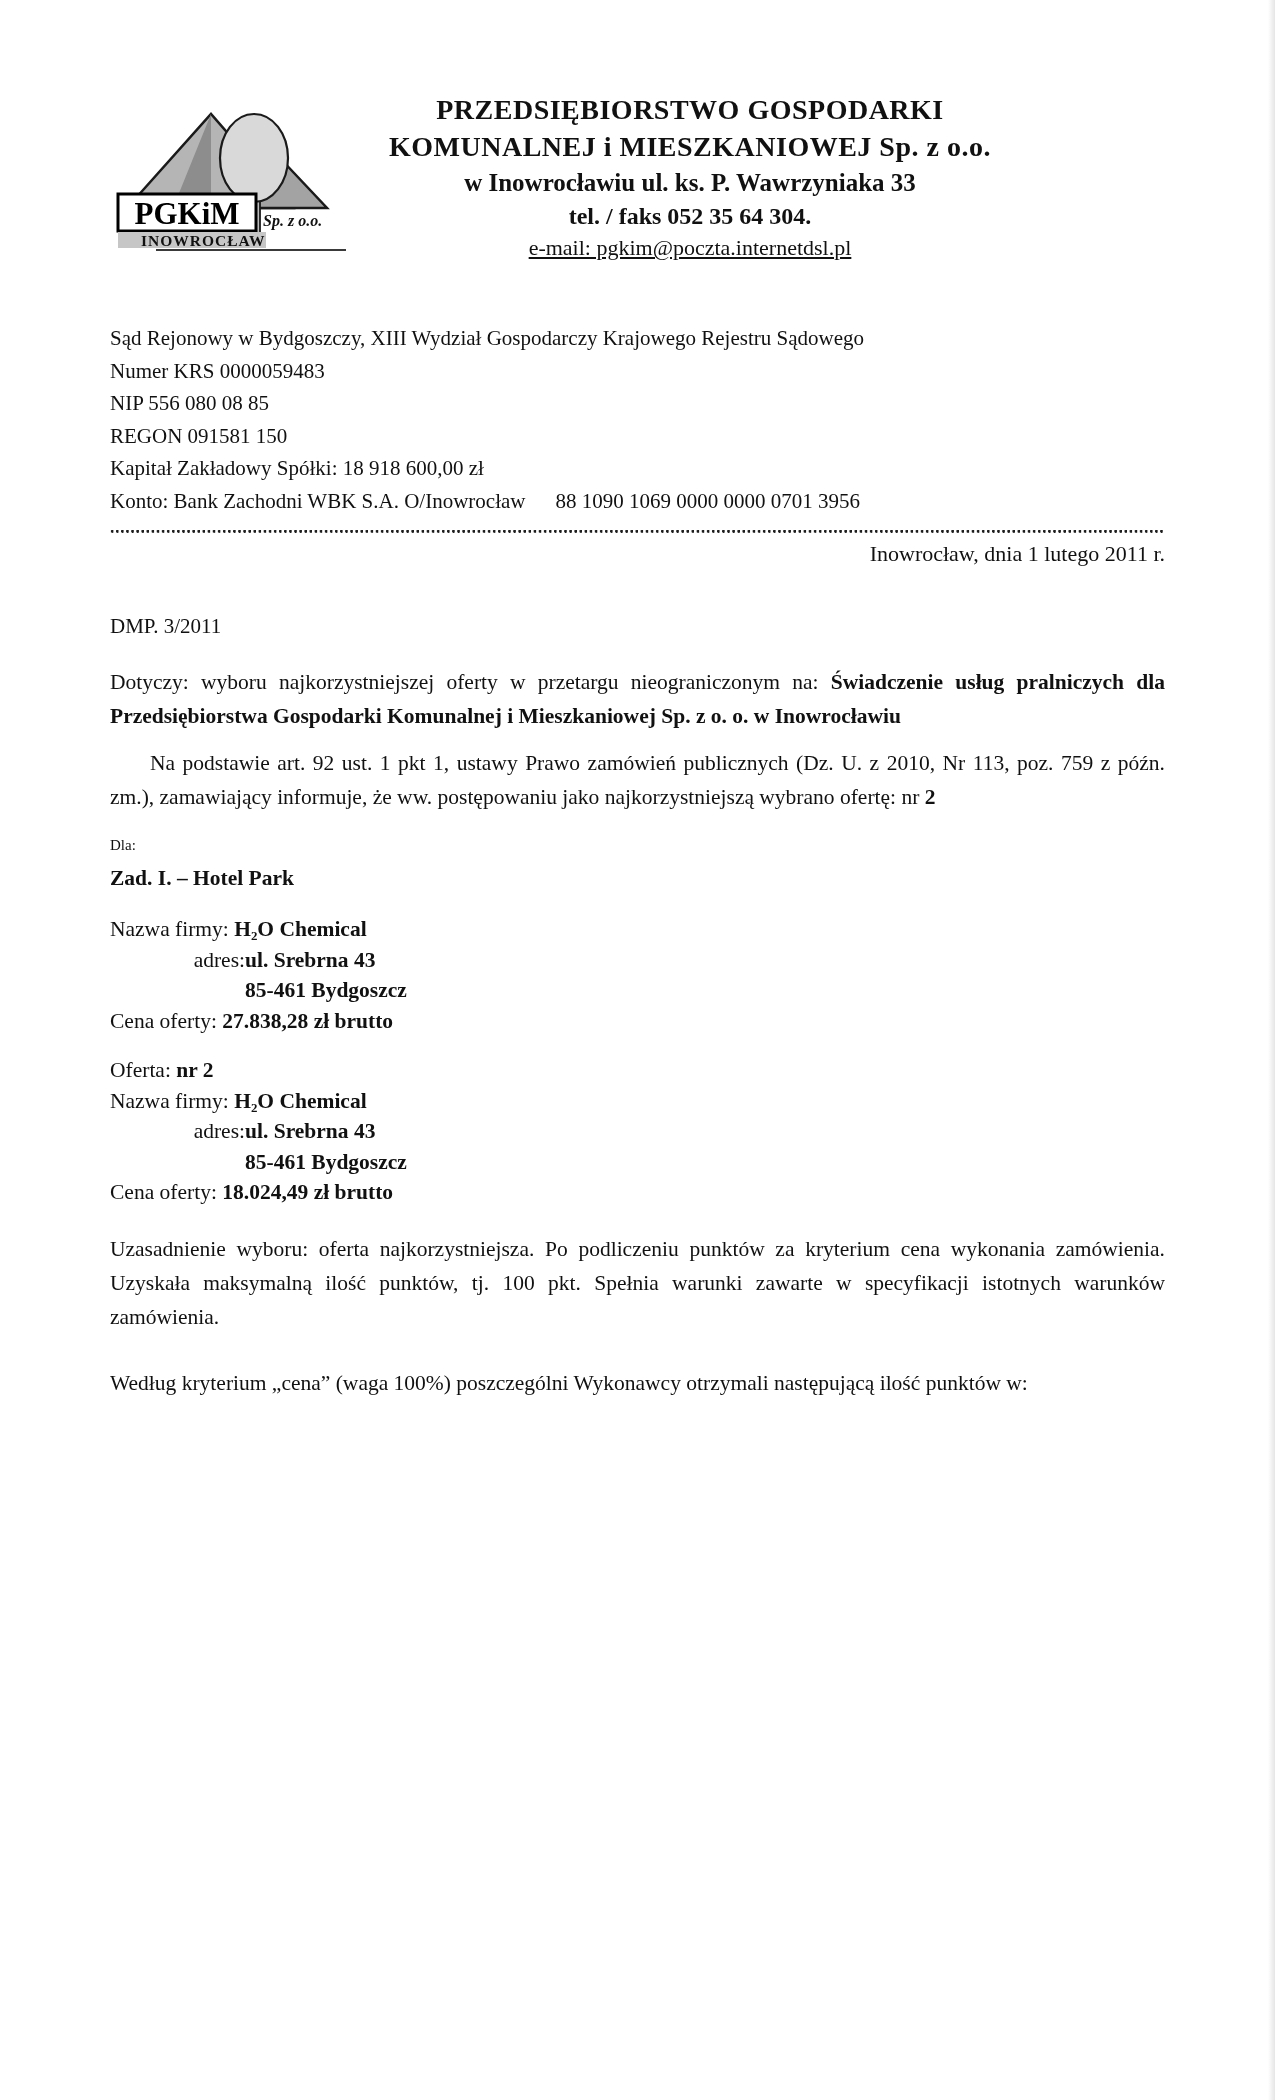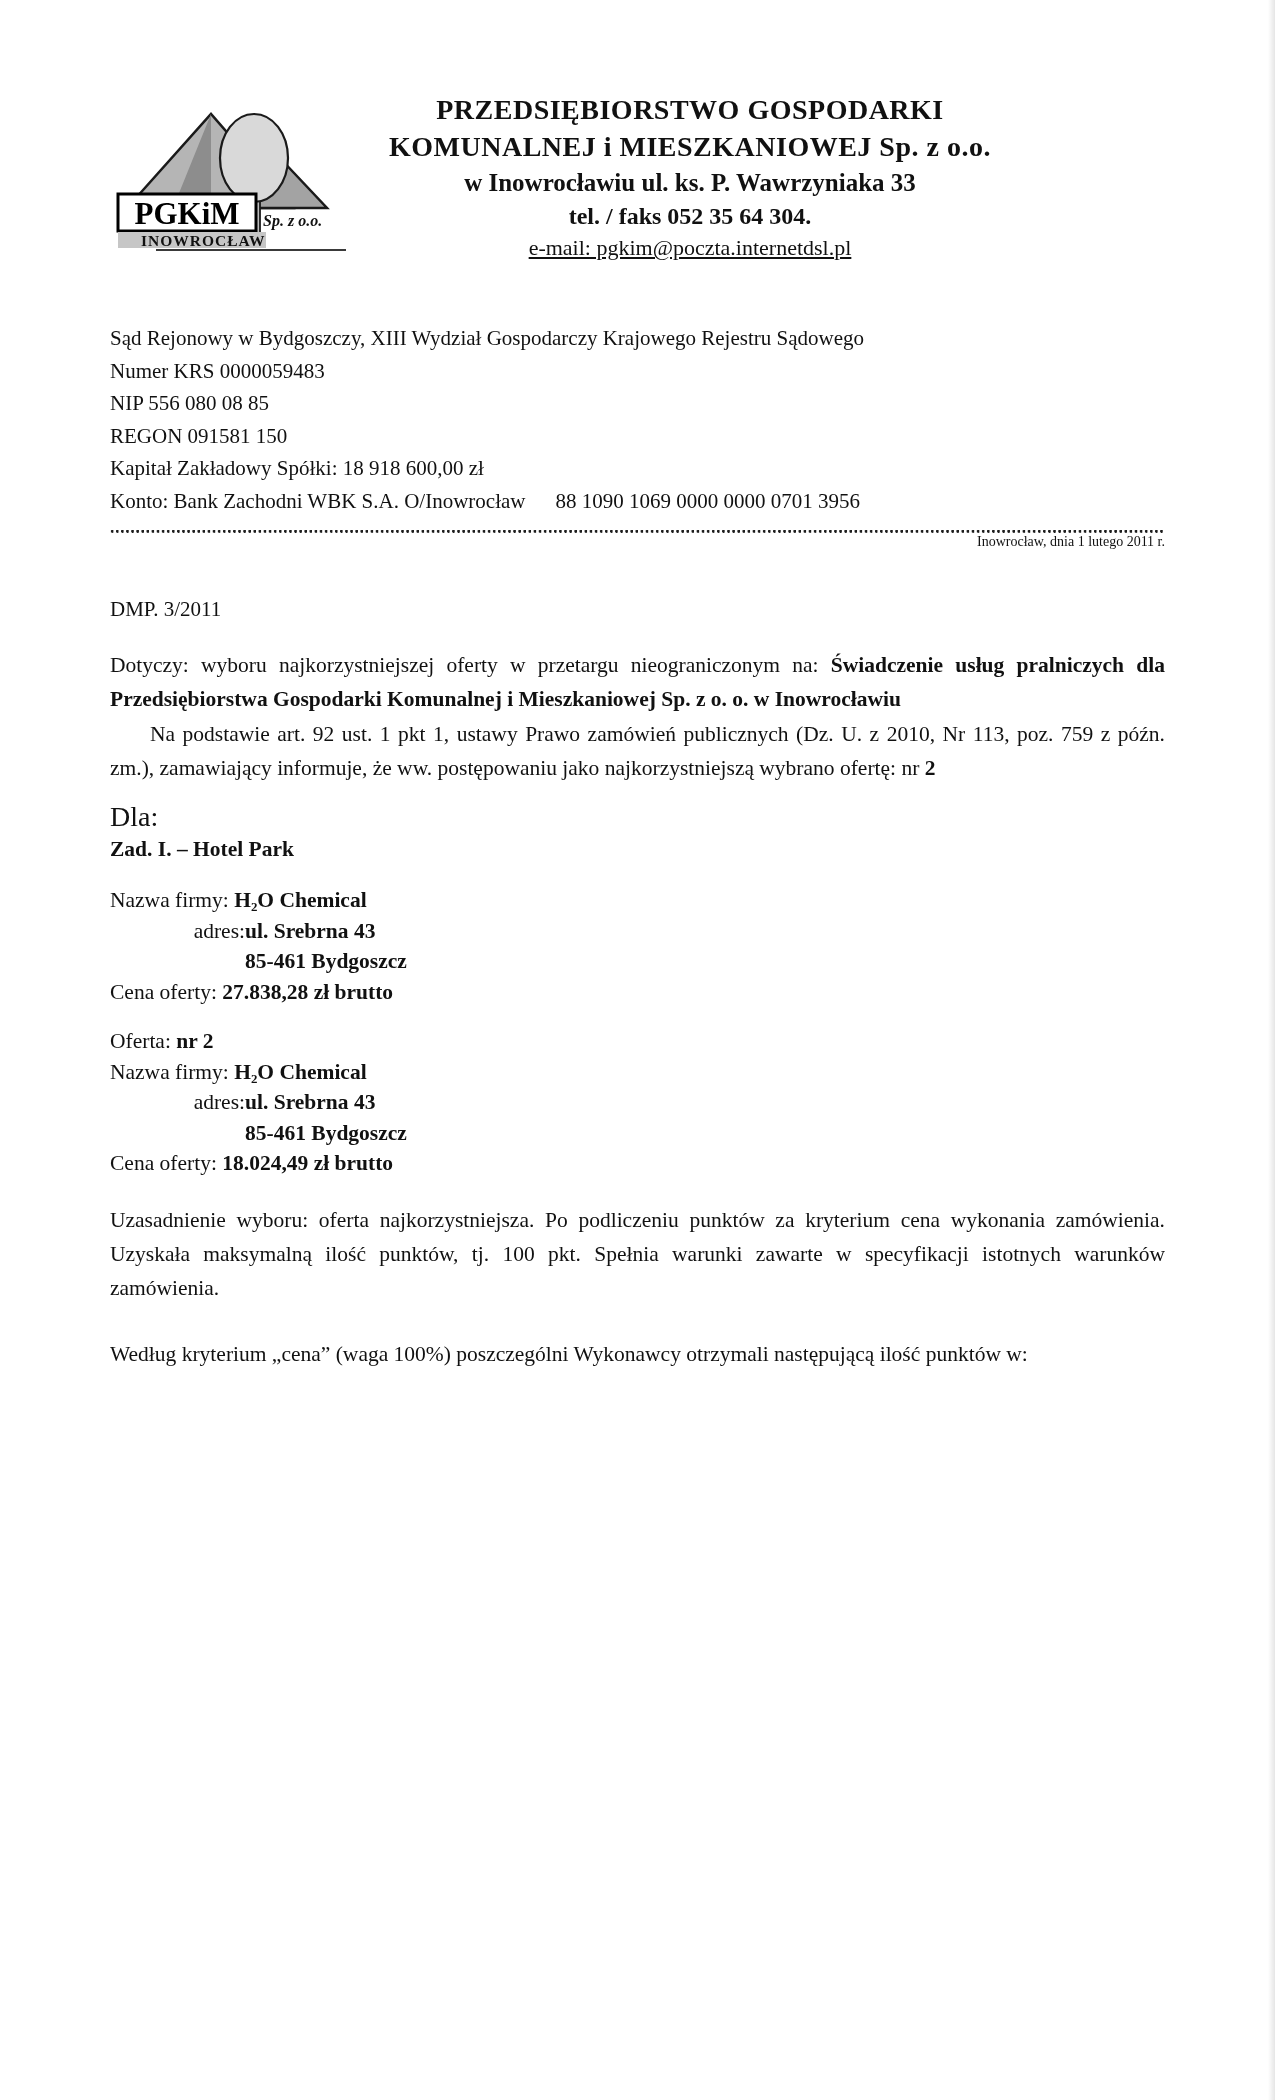--- a/index.html
+++ b/index.html
@@ -40,27 +40,27 @@
   
   .content { padding:0 110px; }
   .company-info { font-size:21px; font-weight:normal; line-height:32.5px; }
   .account-number { display:inline-block; padding-left:30px; }
   .dotted-rule {
     margin-top:12px; height:5px; width:100%;
     background-image: radial-gradient(circle at 2.2px 2.4px, #1c1c1c 1.25px, rgba(0,0,0,0) 1.55px);
     background-size: 5.1px 5px;
     background-repeat: repeat-x;
   }
-  .date-line { text-align:right; font-size:14px; }
+  .date-line { margin-top:7px; text-align:right; font-size:22px; }
   .reference { margin-top:47px; font-size:21px; }
   p.block { font-size:21.5px; line-height:34px; text-align:justify; }
   .subject { margin-top:26px; }
   .subject b { font-weight:bold; }
-  .intro { margin-top:1px; text-indent:40px; }
-  .for-label { margin-top:15px; font-size:28px; line-height:33px; }
+  .intro { margin-top:13px; text-indent:40px; }
+  .for-label { margin-top:15px; font-size:15px; line-height:33px; }
   .task-title { font-size:21.5px; font-weight:bold; line-height:33px; }
   .offer-block { margin-top:19px; font-size:21.5px; line-height:30.5px; }
   .offer-block .lbl { font-weight:normal; }
   .offer-block .val { font-weight:bold; }
   .addr-label { display:inline-block; width:135px;text-align:right; }
   .addr-indent { padding-left:135px; }
   .task2-title { margin-top:25px; }
   .justification { margin-top:24px; }
   .criteria { margin-top:32px; }
 </style>

